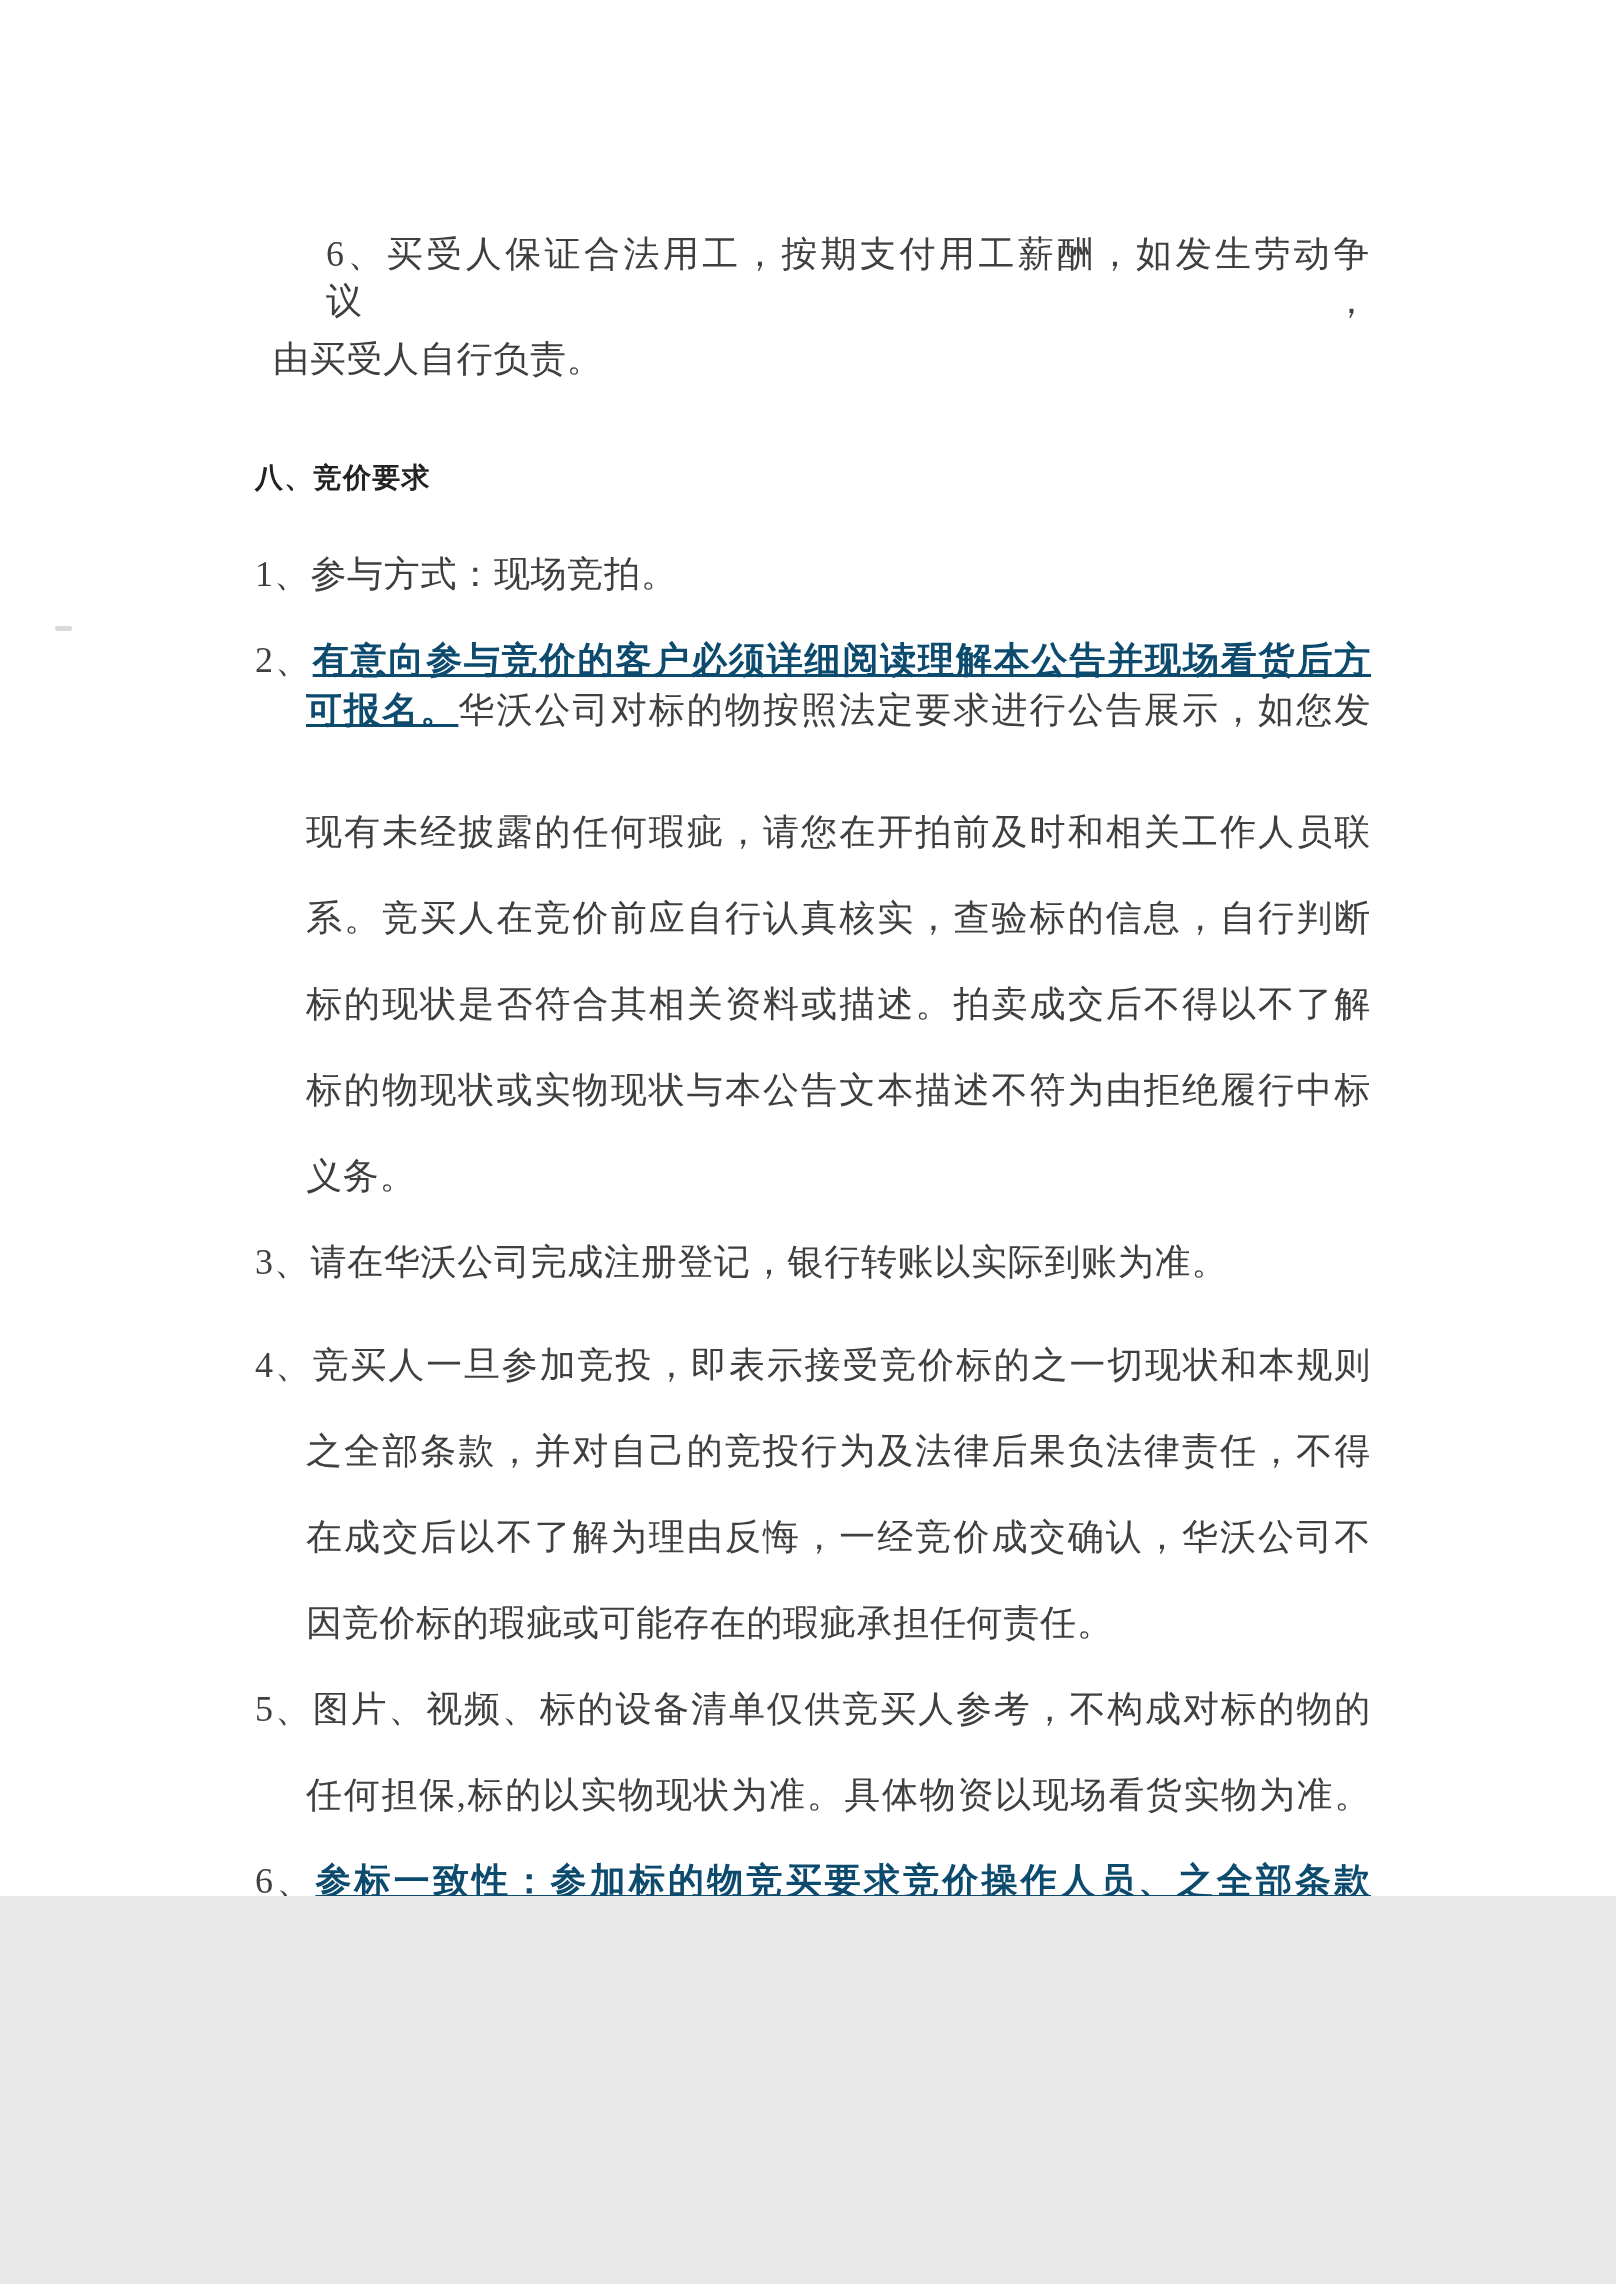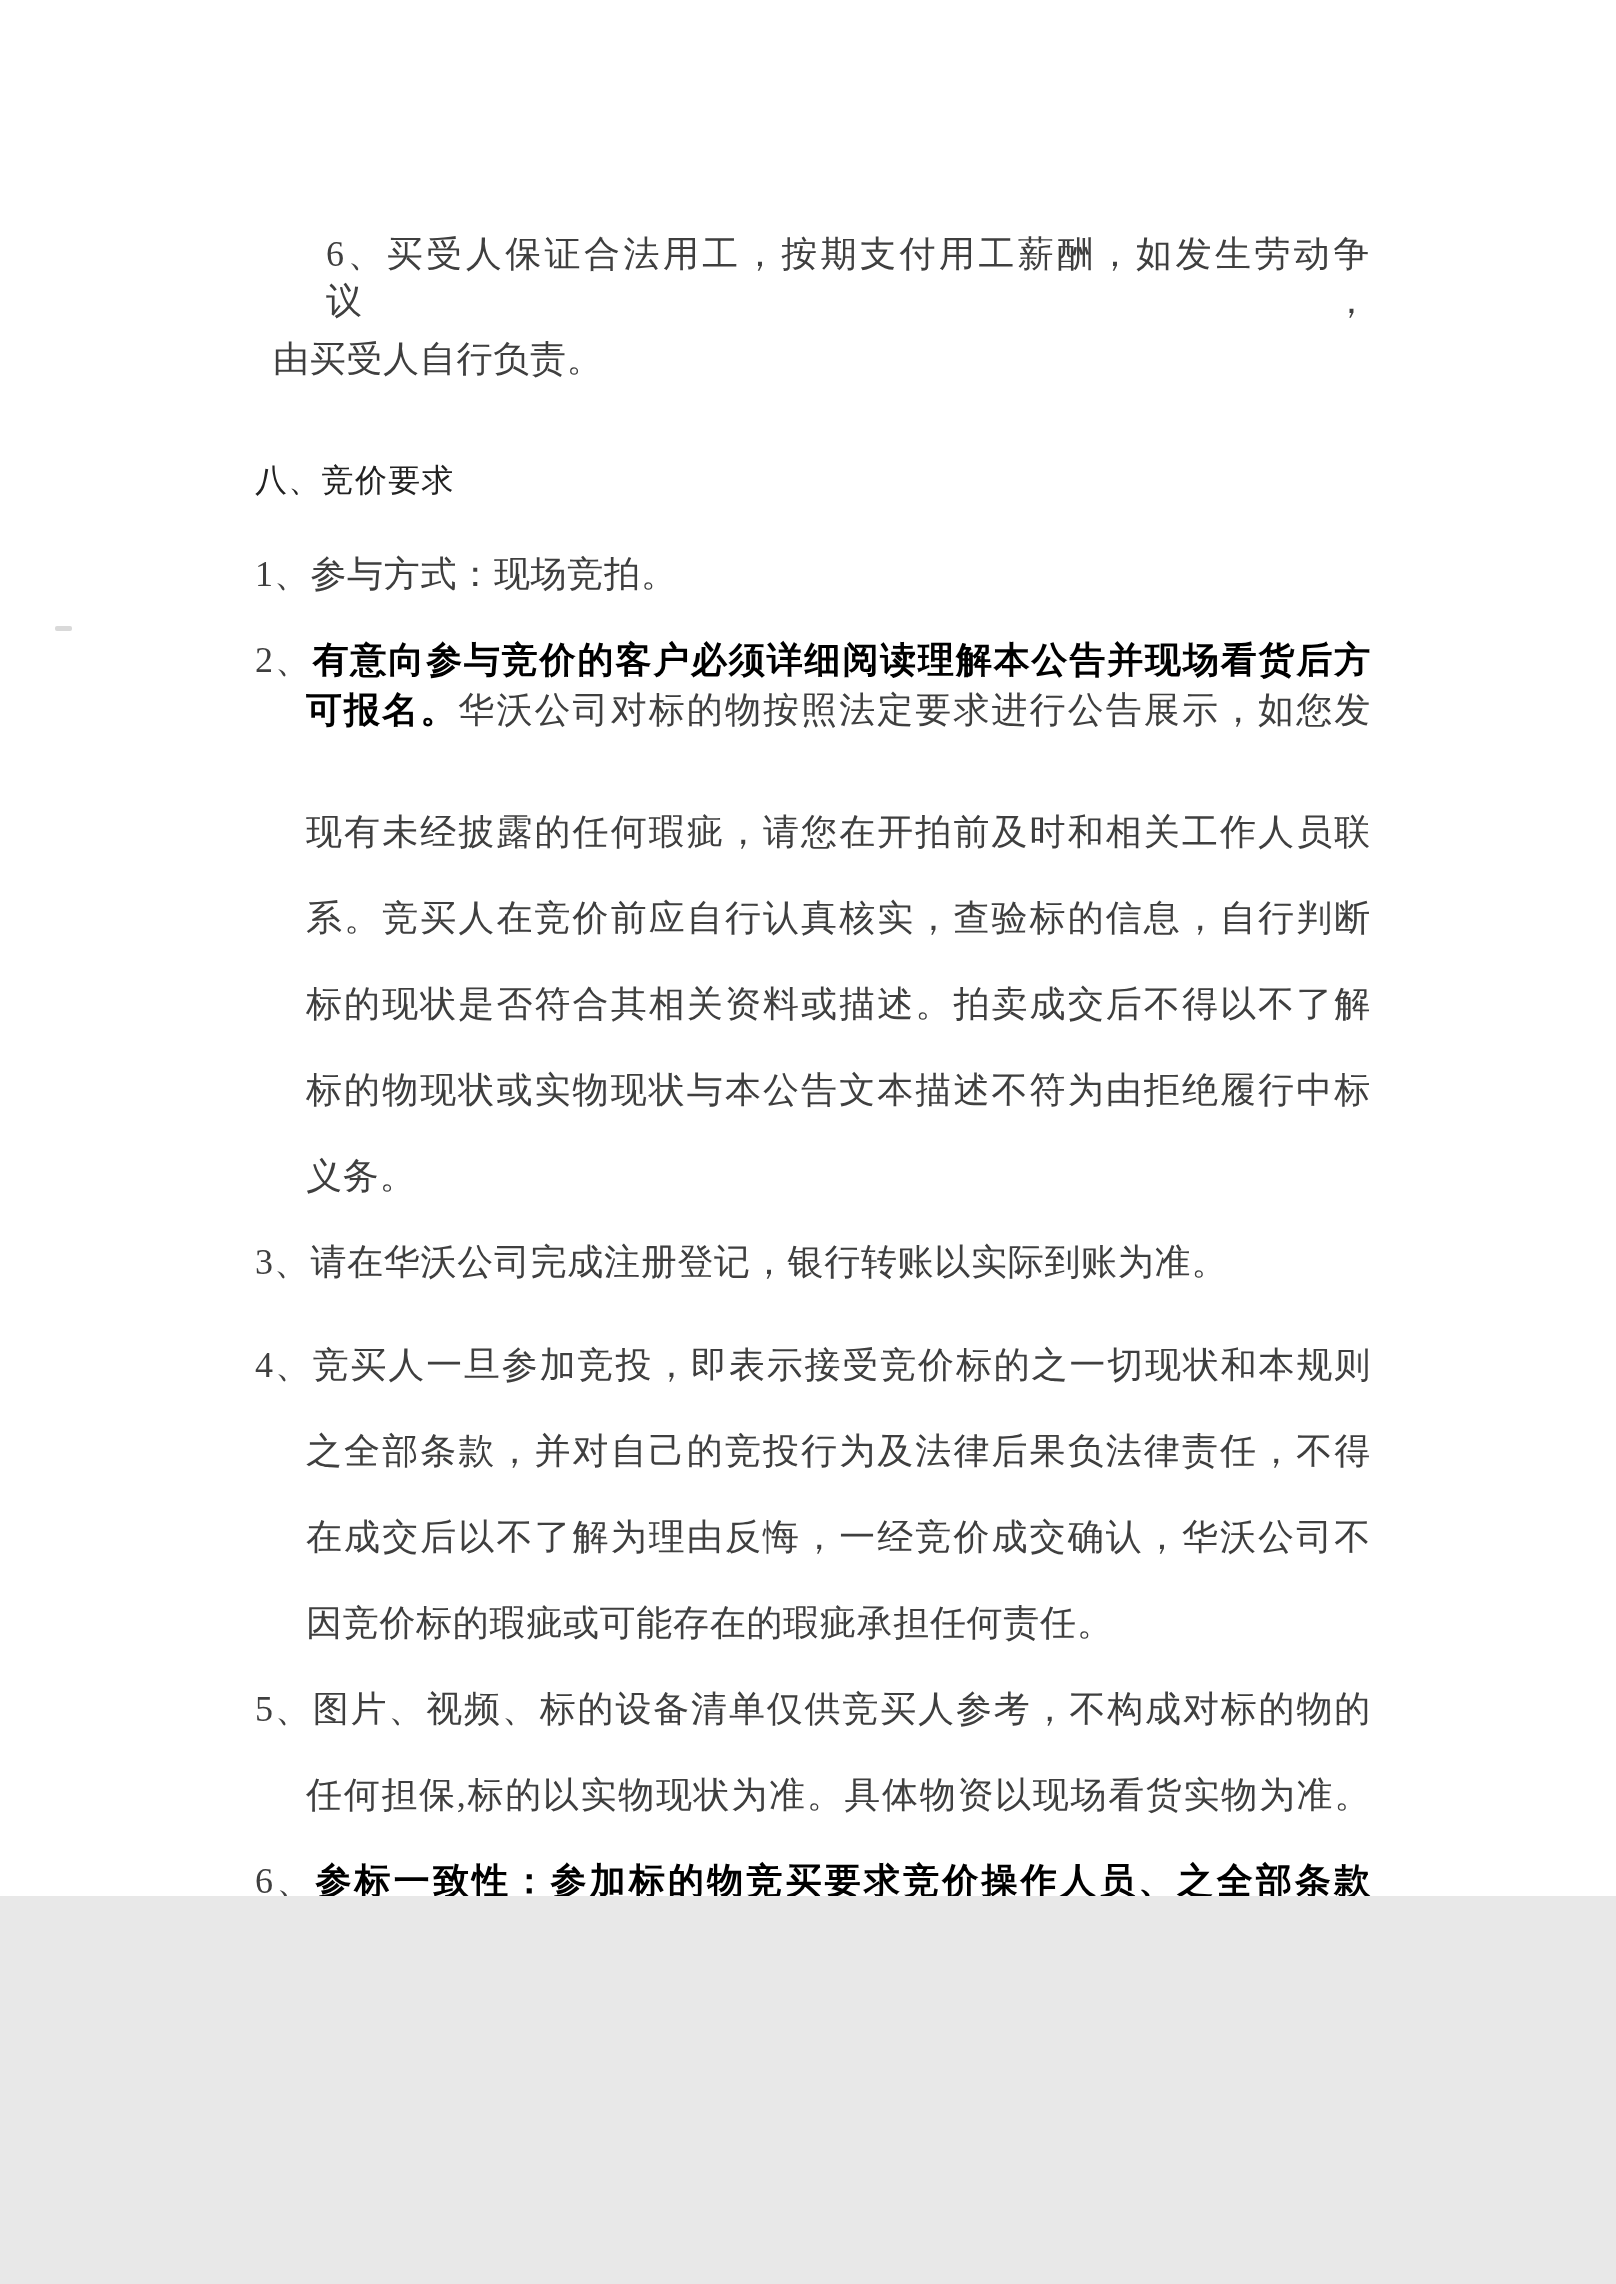--- a/index.html
+++ b/index.html
@@ -17,25 +17,25 @@
     position: absolute;
     font-size: 36px;
     line-height: 47px;
     white-space: nowrap;
     letter-spacing: 0.7px;
     color: #3f3f3f;
   }
   
   .just-num  { width: 1116px; white-space: normal; text-align: justify; text-align-last: justify; }
   .just-cont { width: 1065px; white-space: normal; text-align: justify; text-align-last: justify; }
-  .bold { font-weight: bold; color: #000000; }
+  .bold { font-weight: bold; color: #0c4a6e; text-decoration: underline; }
   .heading {
     position: absolute;
-    font-size: 32px;
-    font-weight: normal;
+    font-size: 28px;
+    font-weight: bold;
     color: #222222;
     letter-spacing: 1.3px;
     white-space: nowrap;
   }
   .page-number {
     position: absolute;
     left: 749px;
     width: 130px;
     text-align: center;
     font-size: 27px;

